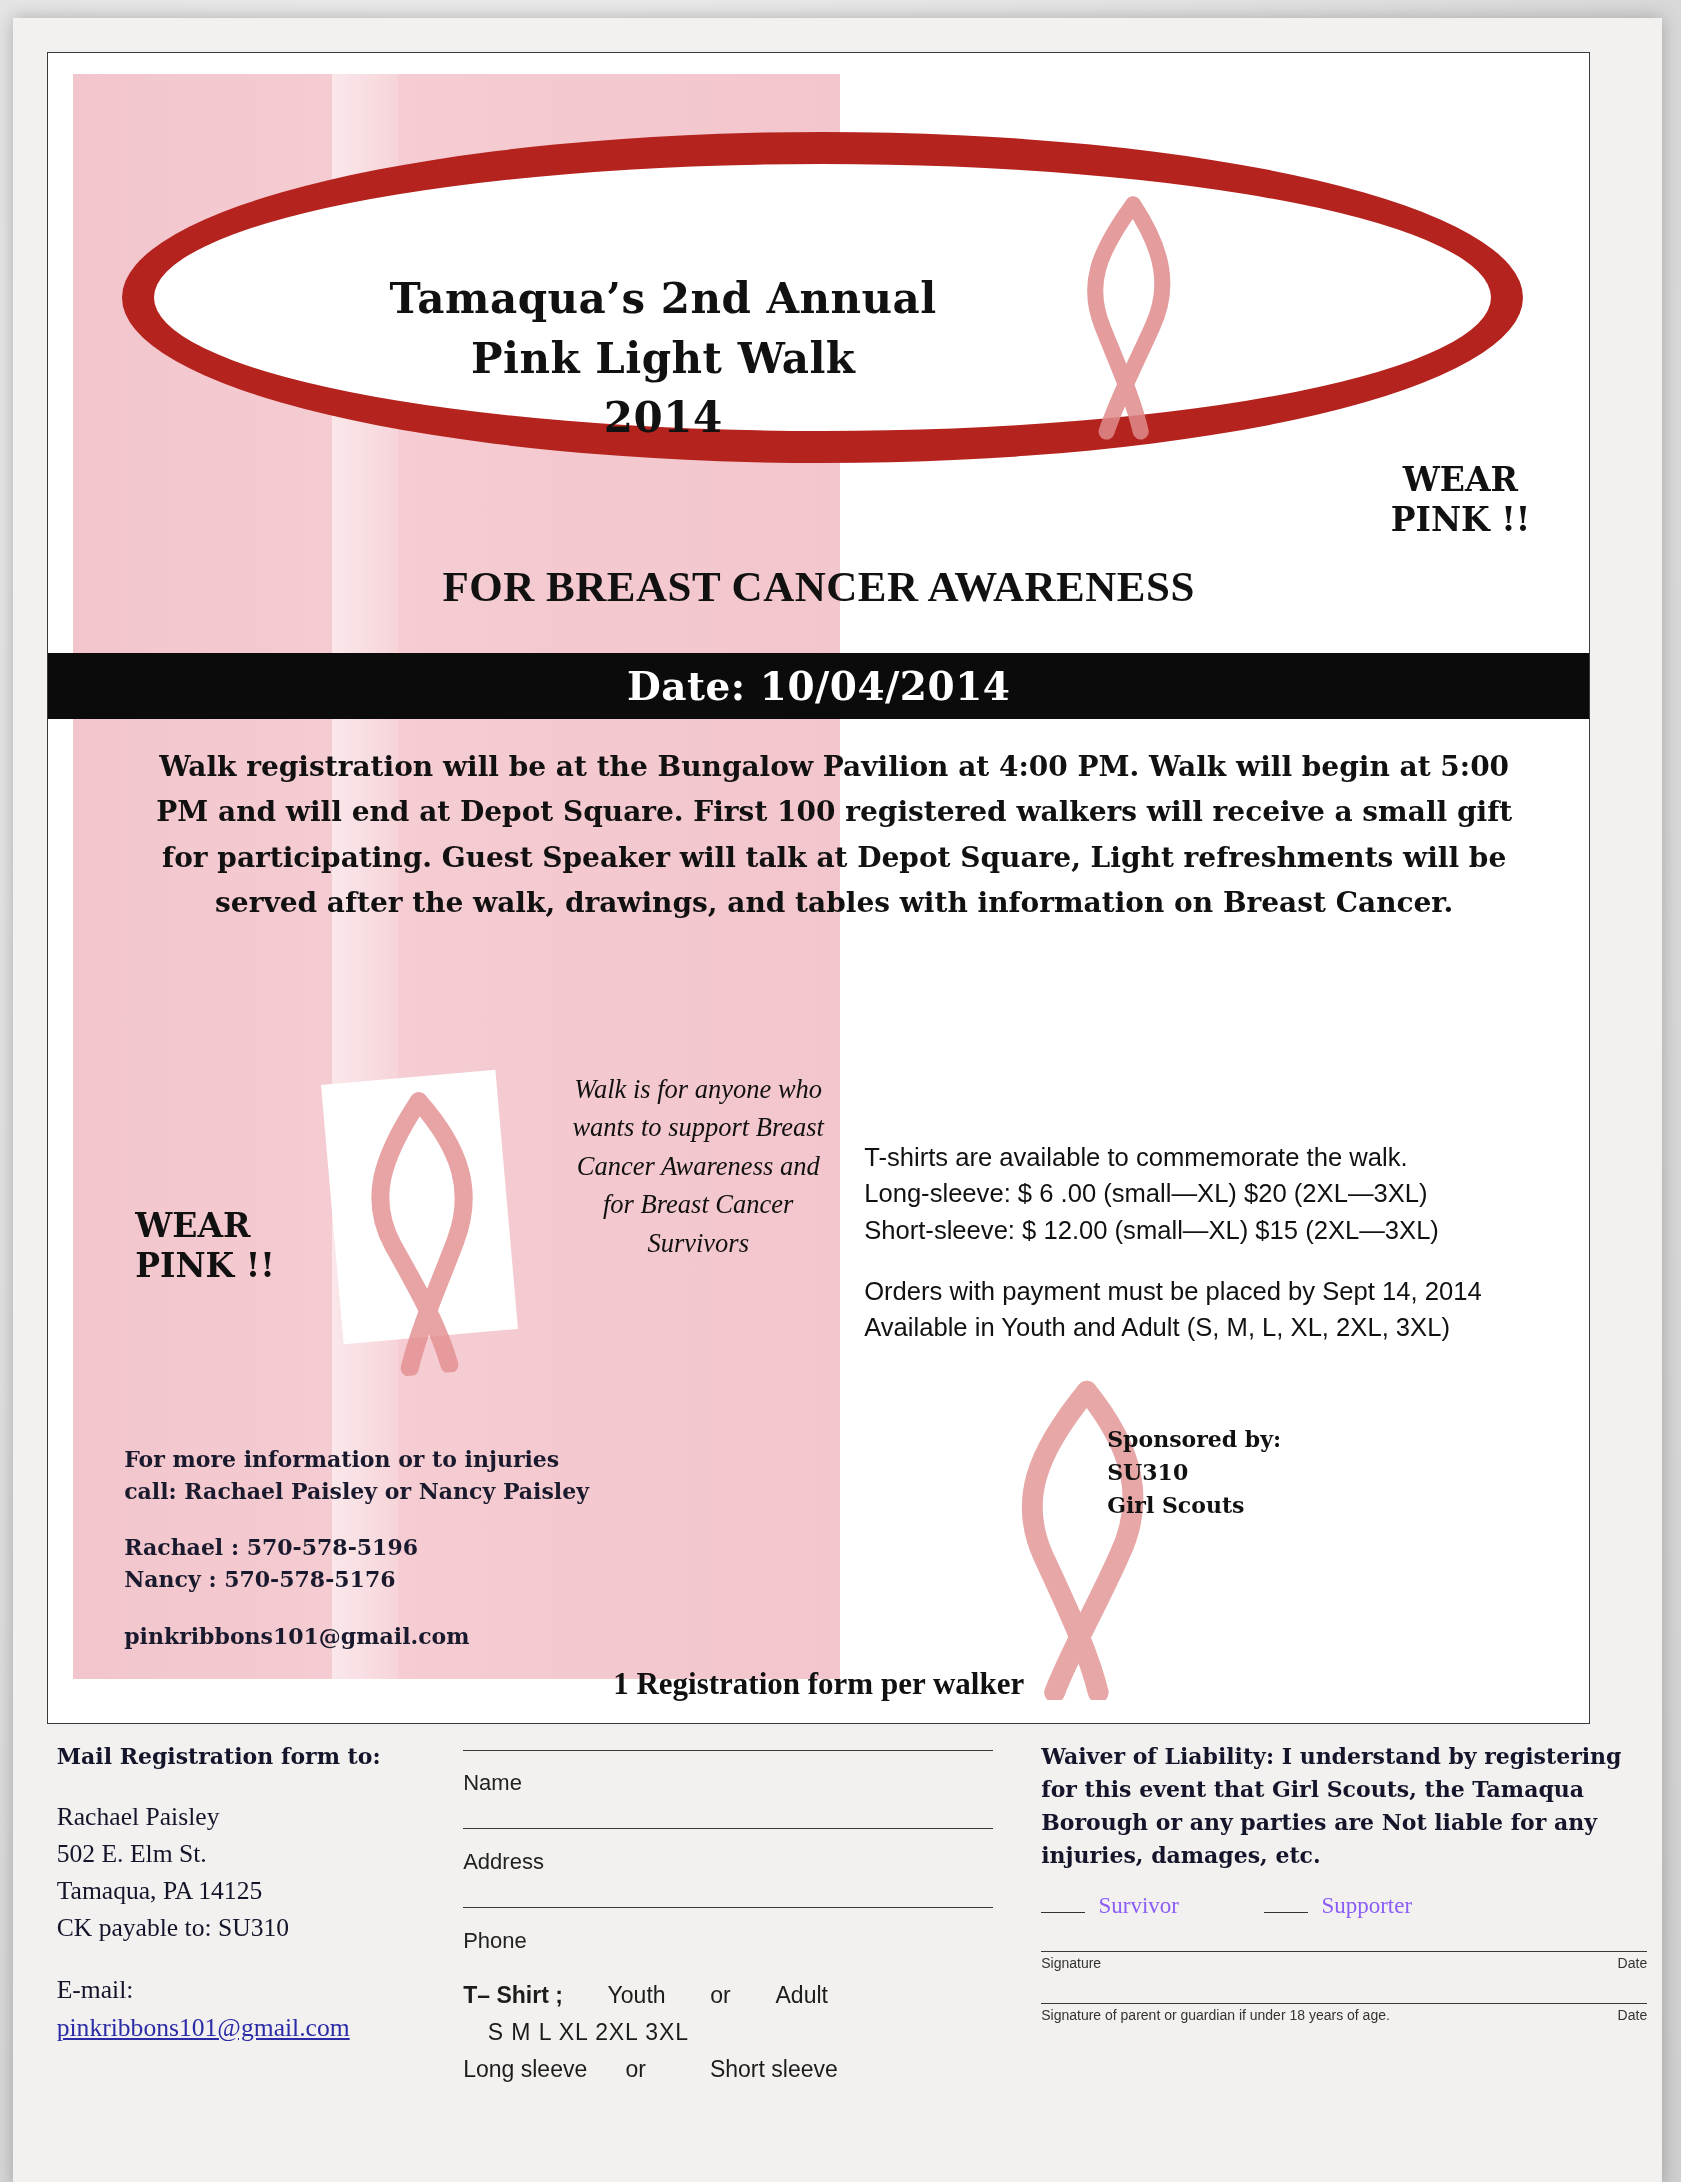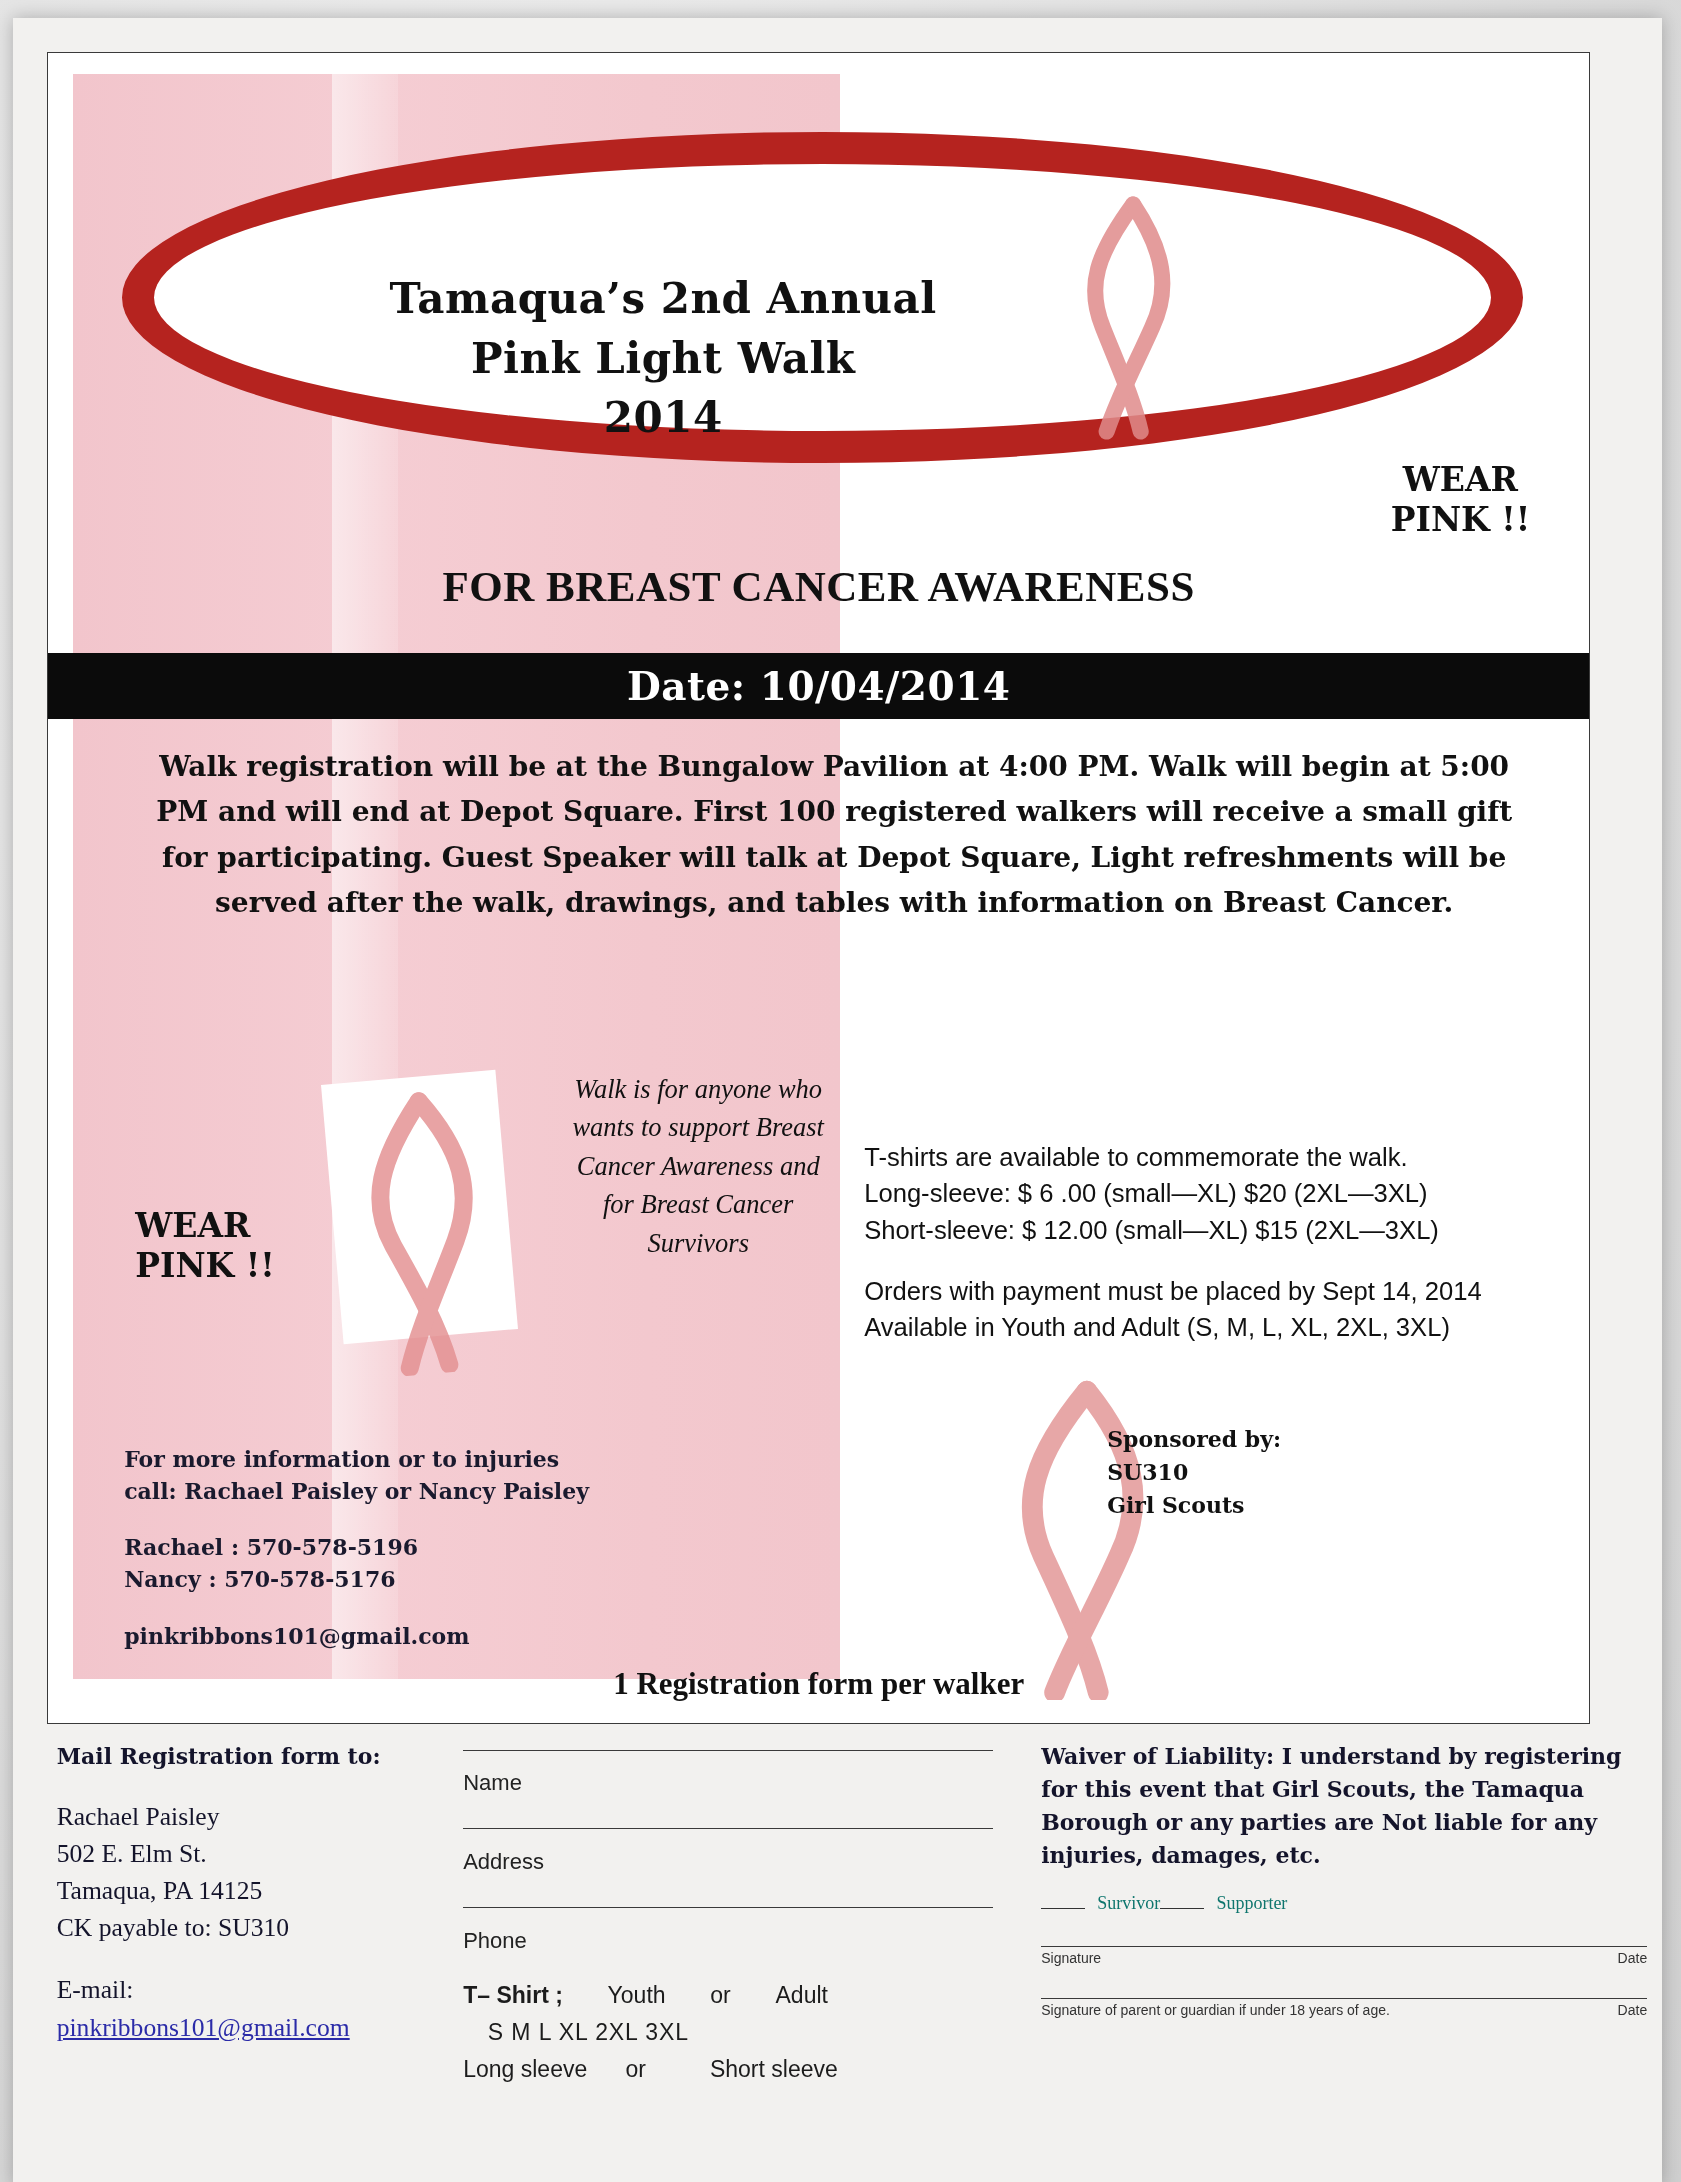--- a/index.html
+++ b/index.html
@@ -316,23 +316,24 @@
   #waiver .wtext {
     font-family: "DejaVu Serif", serif;
     font-weight: bold;
     font-size: 22px;
     line-height: 1.5;
     color: #14142b;
   }
   #waiver .choices {
     margin-top: 21px;
     font-family: "Liberation Serif", serif;
-    font-size: 18px;
-    color: #0f766e;
+    font-size: 23px;
+    color: #8b5cf6;
     display: flex;
+    gap: 85px;
   }
   #waiver .choices .ln { border-bottom: 1.5px solid #333; display: inline-block; width: 44px; margin-right: 7.6px; }
   .sig-block { margin-top: 32px; }
   .sig-rule { border-top: 1.5px solid #3a3a3a; width: 100%; }
   .sig-row {
     display: flex;
     justify-content: space-between;
     font-family: "Liberation Sans", sans-serif;
     font-size: 14px;
     color: #333;

